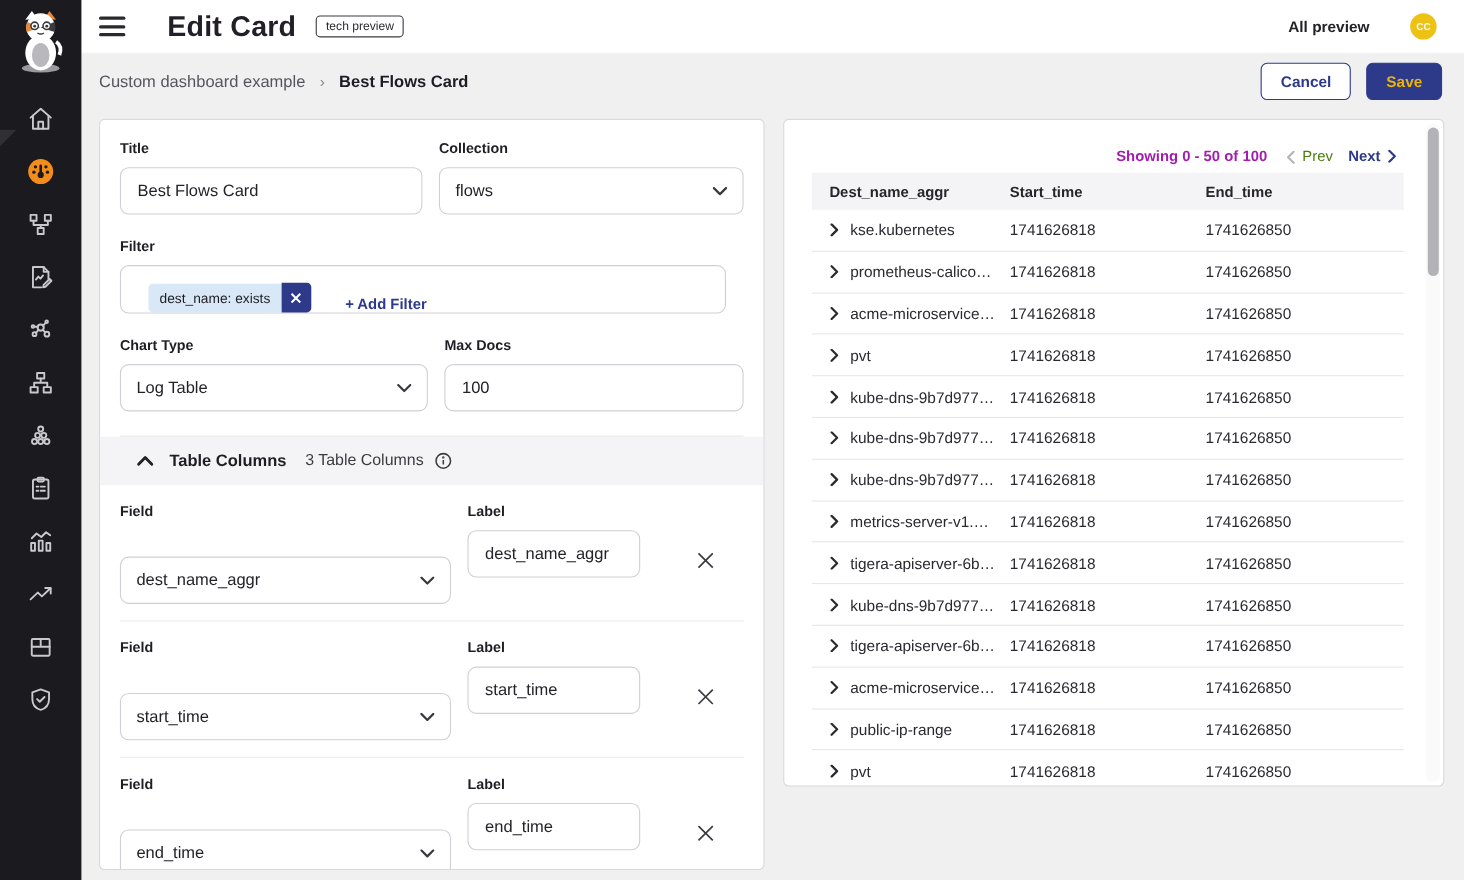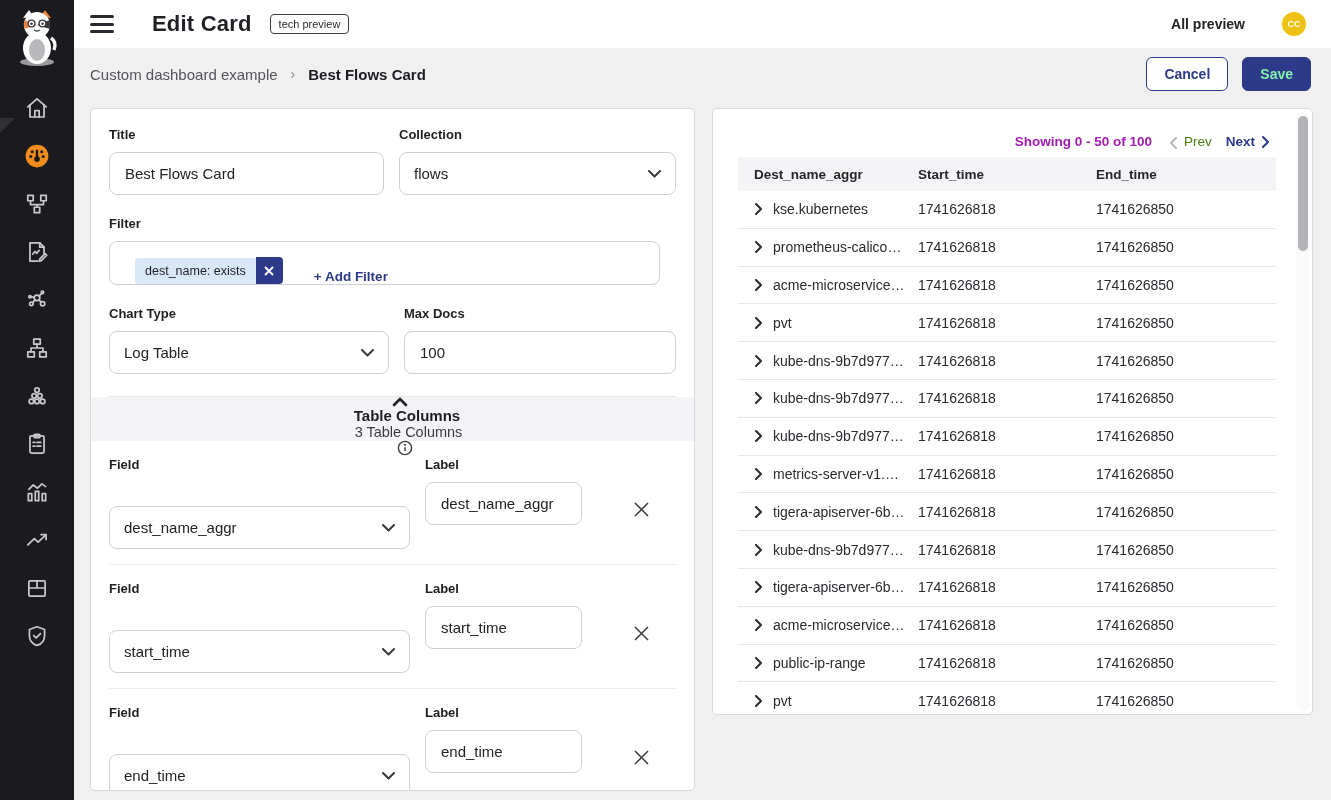--- a/index.html
+++ b/index.html
@@ -27,36 +27,36 @@
   .notch{position:absolute;left:0;top:118px;width:0;height:0;border-left:15px solid #2f2f34;border-bottom:15px solid transparent;}
   .nav{position:absolute;top:84px;left:0;width:74px;display:flex;flex-direction:column;align-items:center;}
   .nav-item{width:74px;height:48px;display:flex;align-items:center;justify-content:center;cursor:pointer;}
   .nav-item svg{width:26px;height:26px;stroke:var(--icon-gray);fill:none;stroke-width:1.6;stroke-linecap:round;stroke-linejoin:round;}
   .nav-item.active svg{stroke:none;}
 
   
   .topbar{position:absolute;left:74px;top:0;right:0;height:48px;background:#ffffff;display:flex;align-items:center;padding:0 25px 0 16px;}
   .hamburger{width:24px;height:18px;display:flex;flex-direction:column;justify-content:space-between;cursor:pointer;}
   .hamburger span{display:block;height:3px;background:#2a2930;border-radius:2px;}
-  .app-title{margin-left:38px;font-size:22px;font-weight:800;letter-spacing:.2px;color:#221f28;}
+  .app-title{margin-left:38px;font-size:26px;font-weight:800;letter-spacing:.2px;color:#221f28;}
   .badge{margin-left:18px;font-size:11px;font-weight:500;color:#2b2a31;border:1px solid #3c3b43;border-radius:4px;padding:2px 8px;line-height:14px;}
   .topbar-right{margin-left:auto;display:flex;align-items:center;}
   .cluster-select{font-size:14px;font-weight:600;color:#232229;cursor:pointer;}
   .avatar{margin-left:37px;width:24px;height:24px;border-radius:50%;background:#eec212;color:rgba(255,255,255,.9);font-size:9px;font-weight:700;display:flex;align-items:center;justify-content:center;cursor:pointer;}
 
   
   .crumb-row{position:absolute;left:74px;top:48px;right:0;height:52px;display:flex;align-items:center;padding:0 20px 0 16px;}
   .crumb{display:flex;align-items:center;font-size:15px;}
   .crumb .parent{color:var(--text-gray);cursor:pointer;}
   .crumb .sep{color:#8a8a90;margin:0 13px;font-size:14px;}
   .crumb .current{color:#1d1c22;font-weight:700;}
   .crumb-actions{margin-left:auto;display:flex;gap:14px;}
   .btn{font-size:14px;font-weight:600;border-radius:6px;padding:8px 17px;cursor:pointer;border:1.5px solid var(--navy);font-family:inherit;}
   .btn.ghost{background:#fff;color:var(--navy);}
-  .btn.primary{background:var(--navy);color:#86efac;}
+  .btn.primary{background:var(--navy);color:#eab308;}
 
   
   .edit-panel{position:absolute;left:90px;top:108px;width:605px;height:683px;background:#fff;border:1px solid var(--panel-border);border-radius:5px;padding:18px;overflow:hidden;}
   .results-panel{position:absolute;left:712px;top:108px;width:601px;height:607px;background:#fff;border:1px solid var(--panel-border);border-radius:5px;overflow:hidden;}
 
   
   .form-row{display:flex;gap:15px;}
   .fgroup{display:flex;flex-direction:column;}
   .fgroup .flabel{font-size:13px;font-weight:700;color:#1f1e24;margin-bottom:10px;}
   .w-title{width:275px;} .w-coll{flex:1;} .w-chart{width:280px;} .w-max{flex:1;}
@@ -68,21 +68,21 @@
 
   .filter-box{height:44px;border:1px solid var(--input-border);border-radius:8px;display:flex;align-items:flex-end;padding:0 25px;width:calc(100% - 16px);}
   .chip{display:flex;align-items:center;}
   .chip .chip-text{background:var(--chip-bg);color:#1e1d23;font-size:12.5px;padding:6px 10px;border-radius:4px 0 0 4px;}
   .chip .chip-x{background:var(--navy);width:27px;height:27px;border-radius:0 4px 4px 0;display:flex;align-items:center;justify-content:center;cursor:pointer;}
   .chip .chip-x svg{width:10px;height:10px;stroke:#fff;stroke-width:1.8;}
   .add-filter{margin-left:31px;color:var(--navy);font-size:13.5px;font-weight:600;cursor:pointer;}
 
   .divider{border:none;border-top:1px solid #e6e6e9;margin-top:22px;}
 
-  .section-head{margin:0 -18px;background:var(--thead-bg);height:44px;display:flex;align-items:center;padding:0 18px 0 33px;gap:0;flex-direction:column;}
+  .section-head{margin:0 -18px;background:var(--thead-bg);height:44px;display:flex;align-items:center;padding:0 18px 0 33px;gap:0;}
   .section-head .caret{cursor:pointer;display:flex;}
   .section-head .caret svg{width:16px;height:10px;stroke:#222127;stroke-width:2.6;fill:none;stroke-linecap:round;stroke-linejoin:round;}
   .section-head .stitle{font-size:15px;font-weight:700;margin-left:14px;color:#1e1d23;}
   .section-head .scount{font-size:14.5px;color:#3c3b42;margin-left:17px;}
   .info-icon{margin-left:10px;display:flex;cursor:pointer;}
   .info-icon svg{width:16px;height:16px;stroke:#3c3b42;stroke-width:1.4;fill:none;}
 
   .col-row{display:flex;gap:15px;margin-top:16px;align-items:flex-start;}
   .col-row .w-field{width:301px;gap:24px;} .col-row .w-label{width:157px;}
   .row-x{margin-left:36px;margin-top:44px;cursor:pointer;display:flex;}

